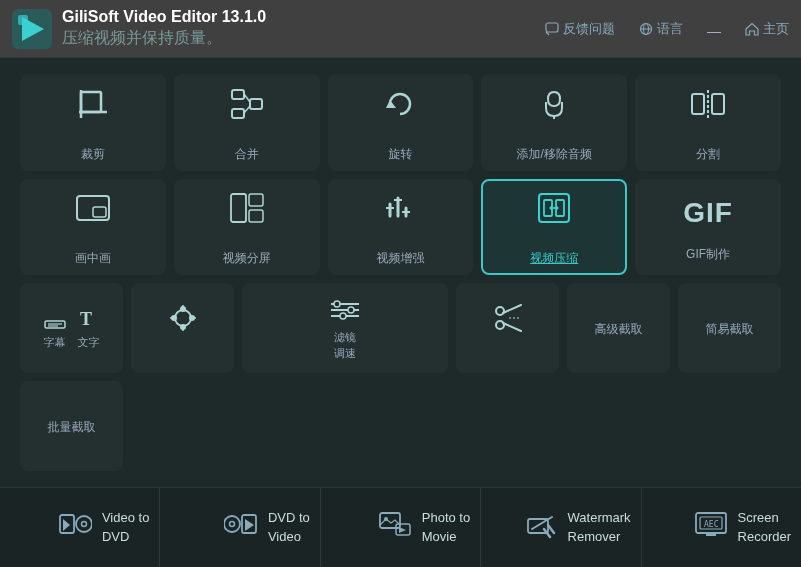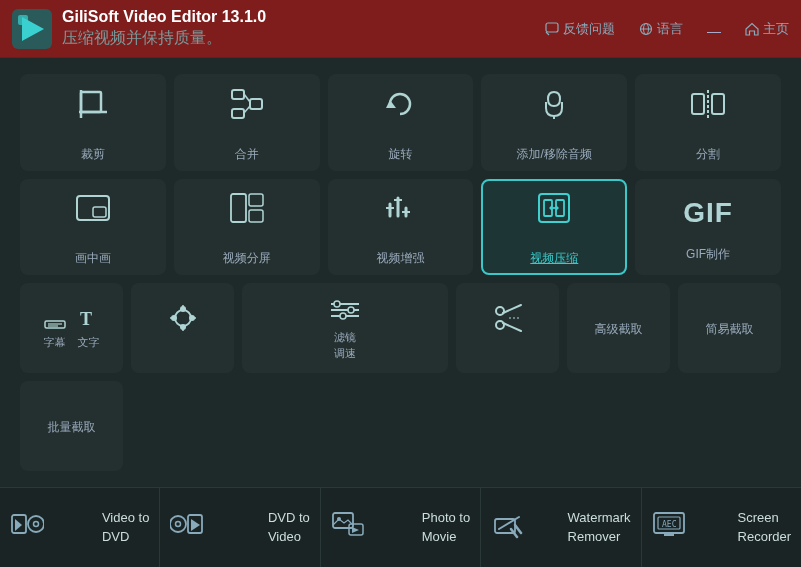--- a/index.html
+++ b/index.html
@@ -7,21 +7,21 @@
       width: 801px;
       height: 567px;
       background: #1e2a2a;
       font-family: 'Microsoft YaHei', Arial, sans-serif;
       color: #ccc;
       overflow: hidden;
     }
 
     
     #titlebar {
-      background: #7f1d1d;
+      background: #404040;
       height: 58px;
       display: flex;
       align-items: center;
       padding: 0 12px;
       border-bottom: 1px solid #2a3838;
       position: relative;
     }
     #titlebar .logo {
       width: 40px;
       height: 40px;
@@ -131,21 +131,21 @@
       border-top: 1px solid #2a3838;
       display: flex;
       align-items: center;
       padding: 0 0;
     }
 
     .bottom-item {
       flex: 1;
       display: flex;
       align-items: center;
-      justify-content: space-between;
+      justify-content: flex-end;
       gap: 10px;
       height: 100%;
       cursor: pointer;
       padding: 0 10px;
       border-right: 1px solid #2a3838;
     }
     .bottom-item:last-child { border-right: none; }
     .bottom-item .b-icon {
       font-size: 30px;
       color: #8ab;

